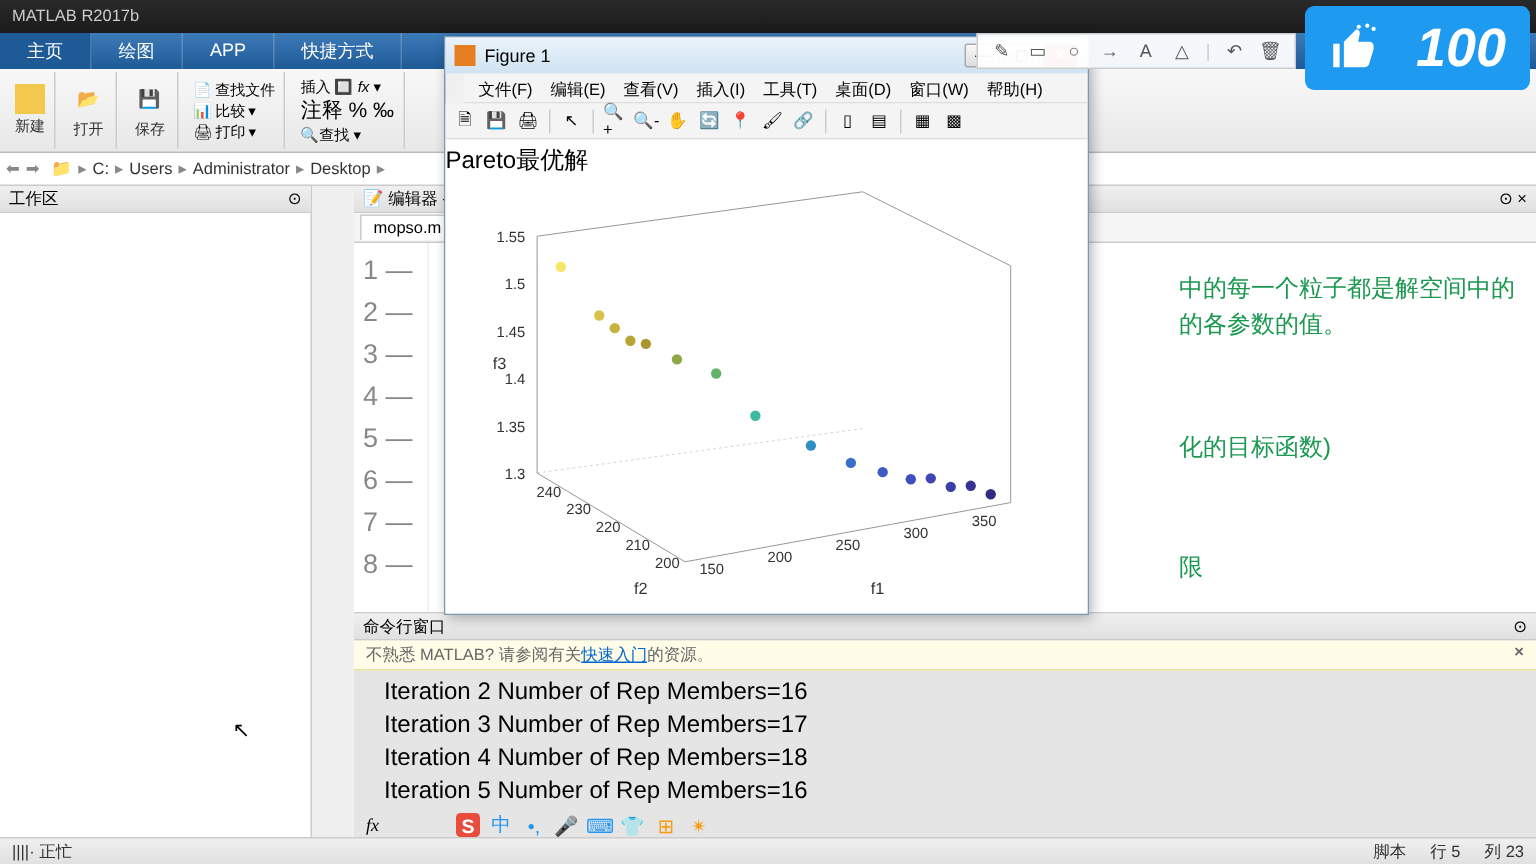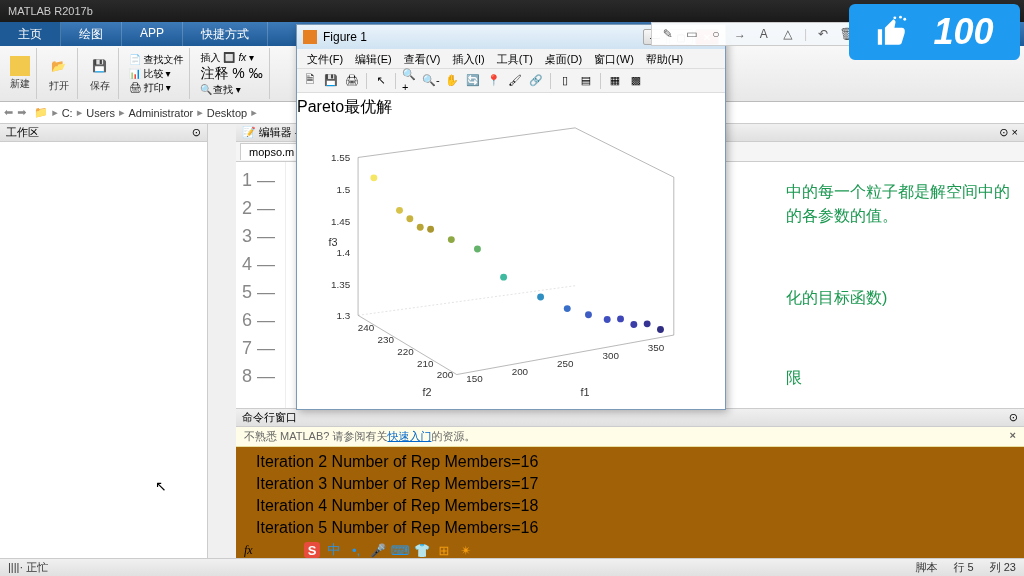--- a/index.html
+++ b/index.html
@@ -22,51 +22,51 @@
 .panel-header .odot { margin-left: auto; cursor: pointer; }
 .ws-cols { display: flex; height: 18px; border-bottom: 1px solid #ddd; font-size: 11px; }
 .ws-col { flex: 1; padding: 2px 6px; border-right: 1px solid #ddd; }
 .editor-panel { flex: 1; background: #fff; display: flex; flex-direction: column; position: relative; }
 .editor-tab-row { height: 20px; background: #f5f5f5; border-bottom: 1px solid #ccc; display: flex; align-items: center; padding-left: 4px; }
 .editor-tab { background: #fff; border: 1px solid #ccc; border-bottom: none; padding: 2px 8px; font-size: 11px; display: flex; align-items: center; gap: 4px; }
 .code-area { flex: 1; display: flex; overflow: hidden; }
 .gutter { width: 50px; background: #fff; border-right: 1px solid #eee; text-align: right; padding: 4px 10px 4px 4px; font-family: Consolas, monospace; font-size: 18px; color: #888; line-height: 28px; }
 .code-body { flex: 1; padding: 4px 8px; position: relative; }
 .green-text { color: #1a9850; font-size: 16px; position: absolute; }
-.cmd-panel { border-top: 1px solid #ccc; background: #a16207; }
+.cmd-panel { border-top: 1px solid #ccc; background: #e5e5e5; }
 .cmd-hint { background: #fffde7; border-bottom: 1px solid #e8e0a0; padding: 2px 8px; font-size: 11px; color: #666; display: flex; }
 .cmd-hint a { color: #0066cc; text-decoration: underline; }
 .cmd-hint .close-x { margin-left: auto; cursor: pointer; font-weight: bold; }
 .cmd-output { padding: 4px 20px; font-family: "Times New Roman", serif; font-size: 16px; line-height: 22px; color: #000; }
 .cmd-prompt { font-style: italic; font-family: serif; padding-left: 8px; }
 .statusbar { height: 18px; background: linear-gradient(#f0f0f0,#e0e0e0); border-top: 1px solid #ccc; display: flex; align-items: center; padding: 0 8px; font-size: 11px; color: #333; }
 .statusbar .right { margin-left: auto; display: flex; gap: 16px; }
 
 
 .figure-window { position: absolute; left: 296px; top: 24px; width: 430px; height: 386px; background: #f0f0f0; border: 1px solid #7a9ab8; box-shadow: 2px 2px 8px rgba(0,0,0,0.3); z-index: 50; }
 .fw-title { height: 24px; background: linear-gradient(#eaf3fb,#d0e3f2); display: flex; align-items: center; padding: 0 6px; font-size: 12px; }
 .fw-title .icon { width: 14px; height: 14px; background: #e67e22; margin-right: 6px; }
 .fw-title .wbtns { margin-left: auto; display: flex; gap: 2px; }
 .fw-title .wbtn { width: 24px; height: 16px; background: linear-gradient(#f8f8f8,#ddd); border: 1px solid #aaa; border-radius: 2px; font-size: 10px; display: flex; align-items: center; justify-content: center; cursor: pointer; }
 .fw-title .wbtn.close { background: linear-gradient(#e88,#c44); color: #fff; }
-.fw-menu { height: 20px; background: #f4f4f4; border-bottom: 1px solid #ddd; display: flex; padding: 0 4px; font-size: 11px; }
+.fw-menu { height: 20px; background: #f4f4f4; border-bottom: 1px solid #ddd; display: flex; padding: 0 4px; font-size: 11px; margin-left: 12px; }
 .fw-menu span { padding: 3px 6px; cursor: pointer; }
 .fw-toolbar { height: 24px; background: #f4f4f4; border-bottom: 1px solid #ddd; display: flex; align-items: center; padding: 0 4px; gap: 3px; }
 .fw-tbtn { width: 18px; height: 18px; border: 1px solid transparent; display: flex; align-items: center; justify-content: center; cursor: pointer; font-size: 11px; }
 .fw-sep { width: 1px; height: 16px; background: #ccc; margin: 0 2px; }
 .fw-canvas { background: #fff; height: calc(100% - 68px); position: relative; }
 .plot-title { text-align: left; font-size: 16px; padding-top: 4px; }
 .axes-svg { width: 100%; height: calc(100% - 20px); }
 
 
 .anno-bar { position: absolute; top: 22px; right: 160px; height: 24px; background: rgba(255,255,255,0.95); border: 1px solid #ccc; display: flex; align-items: center; gap: 8px; padding: 0 8px; z-index: 60; }
 .anno-btn { width: 16px; height: 16px; display: flex; align-items: center; justify-content: center; cursor: pointer; color: #555; }
 
 
-.like-badge { position: absolute; top: 4px; right: 4px; width: 171px; height: 56px; background: #1e9bf0; border-radius: 6px; z-index: 70; display: flex; align-items: center; justify-content: center; gap: 24px; }
+.like-badge { position: absolute; top: 4px; right: 4px; width: 150px; height: 56px; background: #1e9bf0; border-radius: 6px; z-index: 70; display: flex; align-items: center; justify-content: center; gap: 24px; }
 .like-badge .thumb { width: 34px; height: 34px; }
 .like-badge .num { color: #fff; font-size: 36px; font-weight: bold; font-style: italic; }
 
 
 .task-icons { position: absolute; bottom: 18px; left: 304px; display: flex; gap: 6px; z-index: 40; }
 .task-icons span { width: 16px; height: 16px; font-size: 13px; display: flex; align-items: center; justify-content: center; }
 
 .cursor-arrow { position: absolute; left: 155px; top: 478px; z-index: 80; font-size: 14px; color: #000; }
 </style>
 </head>

